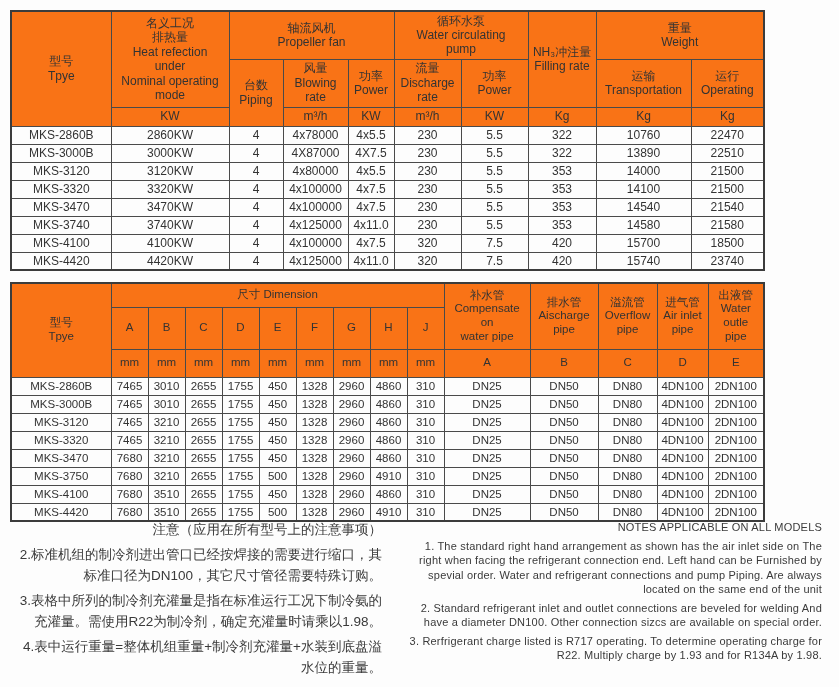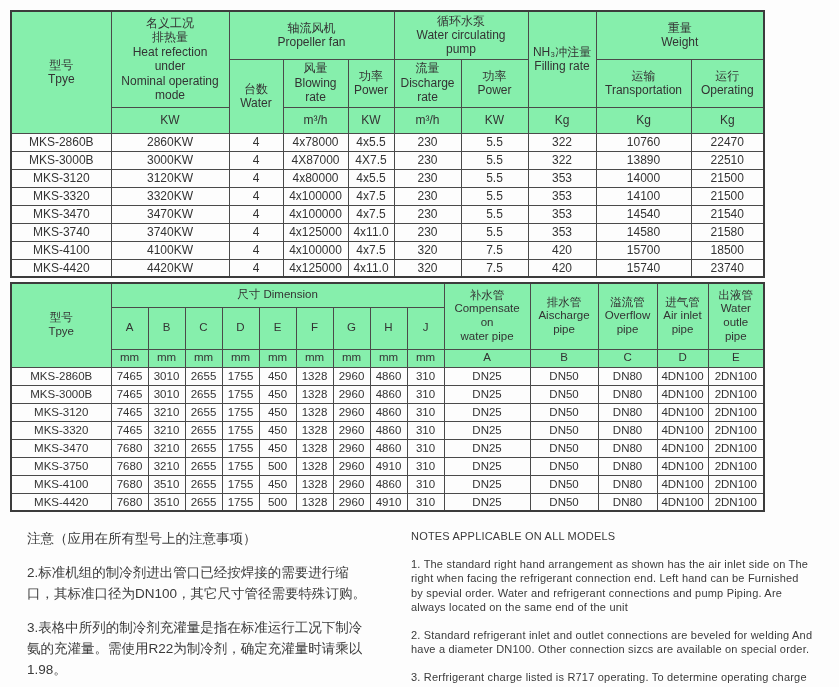--- a/index.html
+++ b/index.html
@@ -7,43 +7,43 @@
   .page{position:relative;width:839px;height:687px;background:#fdfdfd;overflow:hidden;}
 
   table.spec{border-collapse:collapse;table-layout:fixed;position:absolute;left:10px;
              border:2px solid #3c3c3c;background:#fdfdfd;}
   table.spec th, table.spec td{
     border:1px solid #4a4a4a;
     text-align:center;vertical-align:middle;
     padding:0 2px;overflow:hidden;
   }
   table.spec th{
-    background:#86efac;font-weight:normal;
+    background:#f97316;font-weight:normal;
     font-size:12px;line-height:1.2;white-space:pre-line;color:#333;
   }
   table.spec td{font-size:12px;color:#333;background:#fdfdfd;white-space:nowrap;}
 
   #t1{top:10px;width:753px;}
   #t1 thead tr:nth-child(1){height:48px;}
   #t1 thead tr:nth-child(2){height:48px;}
-  #t1 thead tr:nth-child(3){height:26px;}
+  #t1 thead tr:nth-child(3){height:19px;}
   #t1 tbody tr{height:18px;}
 
   #t2{top:282px;width:753px;}
   #t2 thead tr:nth-child(1){height:24px;}
   #t2 thead tr:nth-child(2){height:42px;}
-  #t2 thead tr:nth-child(3){height:18px;}
+  #t2 thead tr:nth-child(3){height:28px;}
   #t2 tbody tr{height:18px;}
   #t2 th{font-size:11.5px;}
   #t2 td{font-size:11.5px;}
 
   .notes{position:absolute;top:516px;left:14px;width:812px;display:flex;}
   .notes-cn{width:372px;font-size:13.5px;line-height:1.55;color:#3a3a3a;}
   .notes-en{width:428px;margin-left:12px;font-size:11px;line-height:1.32;color:#3a3a3a;letter-spacing:0.2px;}
-  .notes p{margin:13px;}
+  .notes p{margin:4px;text-align:right;}
 </style>
 </head>
 <body>
 
 <div class="page">
 
   <table class="spec" id="t1">
     <colgroup>
       <col style="width:100px">
         <col style="width:118px">
@@ -71,21 +71,21 @@
         <th colspan="2">循环水泵
 Water circulating
 pump</th>
         <th rowspan="2">NH₃冲注量
 Filling rate</th>
         <th colspan="2">重量
 Weight</th>
       </tr>
       <tr>
         <th rowspan="2">台数
-Water</th>
+Piping</th>
         <th>风量
 Blowing
 rate</th>
         <th>功率
 Power</th>
         <th>流量
 Discharge
 rate</th>
         <th>功率
 Power</th>

